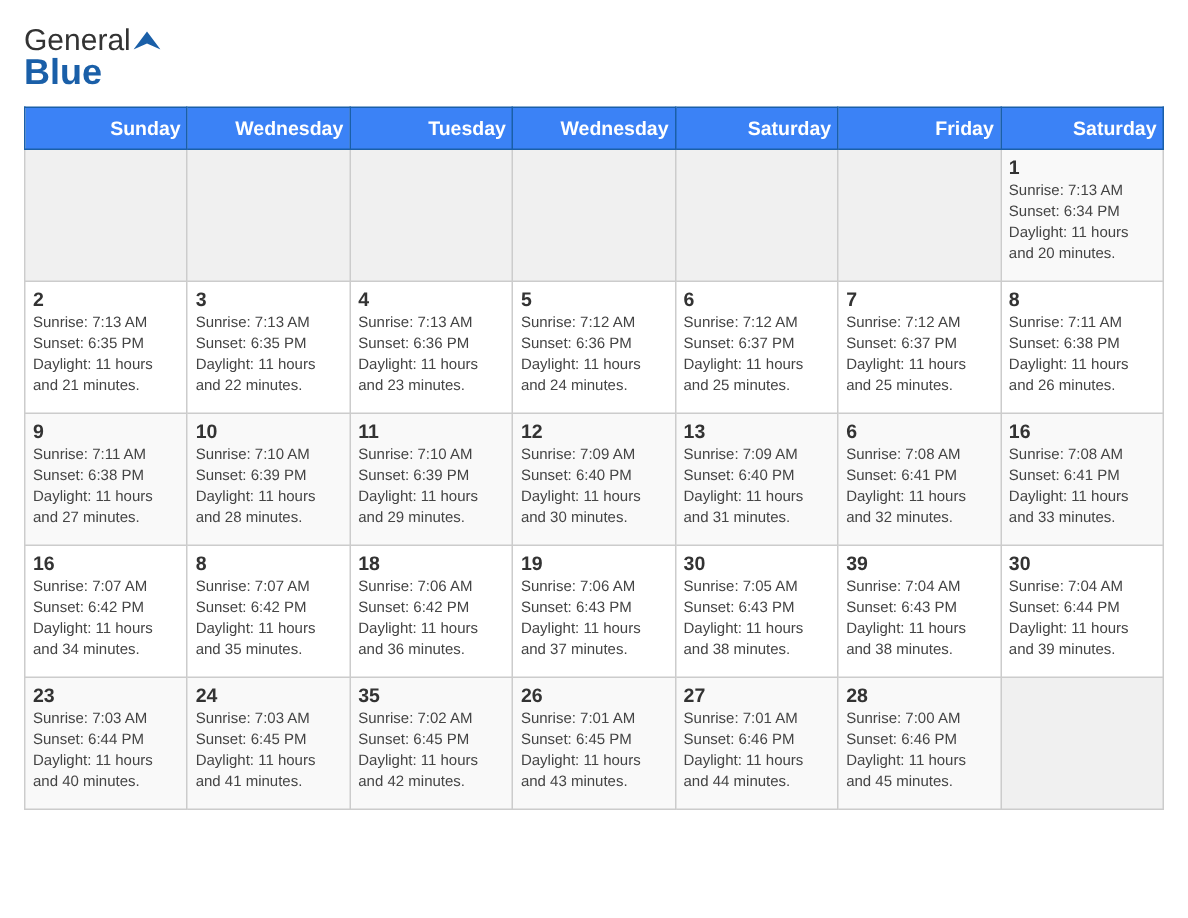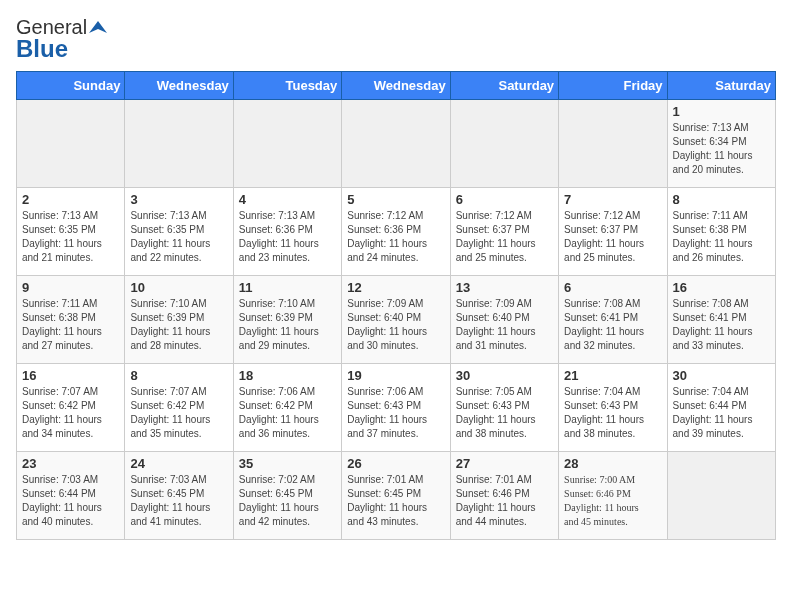--- a/index.html
+++ b/index.html
@@ -258,21 +258,21 @@
 and 37 minutes.</div>
         </td>
         <td>
           <span class="day-number">30</span>
           <div class="day-info" style="white-space: pre-line;">Sunrise: 7:05 AM
 Sunset: 6:43 PM
 Daylight: 11 hours
 and 38 minutes.</div>
         </td>
         <td>
-          <span class="day-number">21</span>
+          <span class="day-number">39</span>
           <div class="day-info" style="white-space: pre-line;">Sunrise: 7:04 AM
 Sunset: 6:43 PM
 Daylight: 11 hours
 and 38 minutes.</div>
         </td>
         <td>
           <span class="day-number">30</span>
           <div class="day-info" style="white-space: pre-line;">Sunrise: 7:04 AM
 Sunset: 6:44 PM
 Daylight: 11 hours
@@ -310,21 +310,21 @@
         </td>
         <td>
           <span class="day-number">27</span>
           <div class="day-info" style="white-space: pre-line;">Sunrise: 7:01 AM
 Sunset: 6:46 PM
 Daylight: 11 hours
 and 44 minutes.</div>
         </td>
         <td>
           <span class="day-number">28</span>
-          <div class="day-info" style="white-space: pre-line; font-family: Liberation Serif, serif;">Sunrise: 7:00 AM
+          <div class="day-info" style="white-space: pre-line;">Sunrise: 7:00 AM
 Sunset: 6:46 PM
 Daylight: 11 hours
 and 45 minutes.</div>
         </td>
         <td class="empty-cell"></td>
       </tr>
     </tbody>
 </table>
 
 </body></html>

